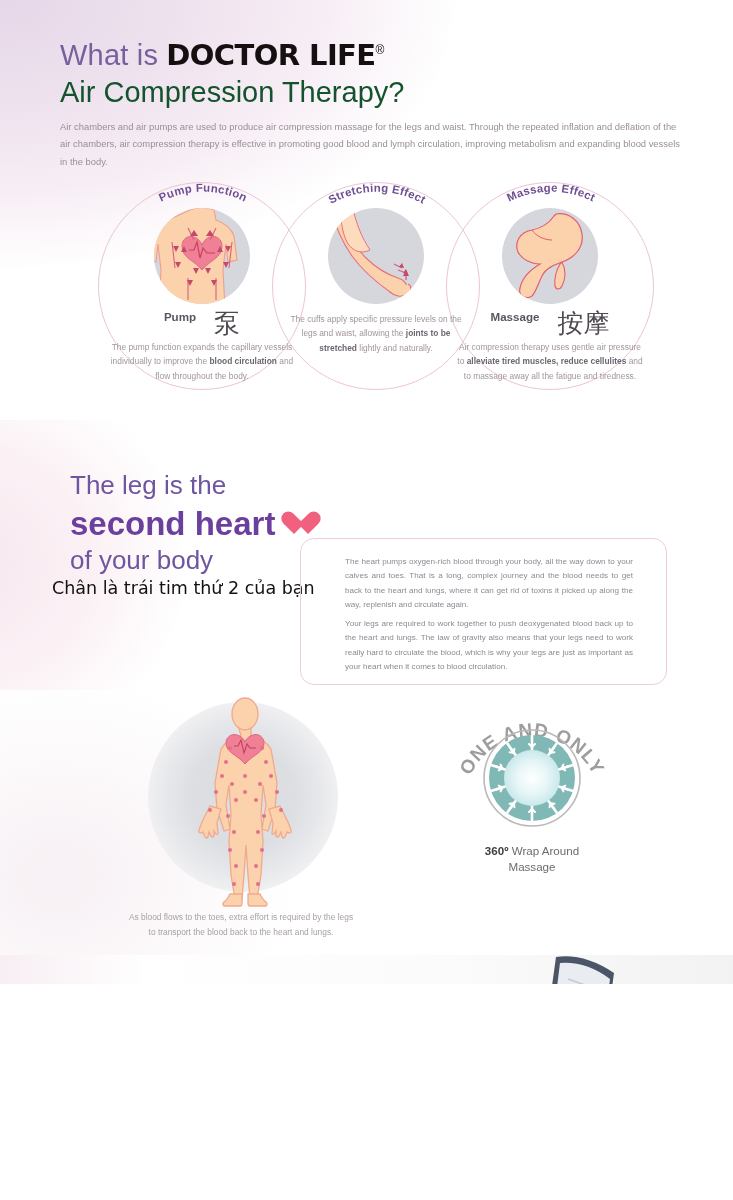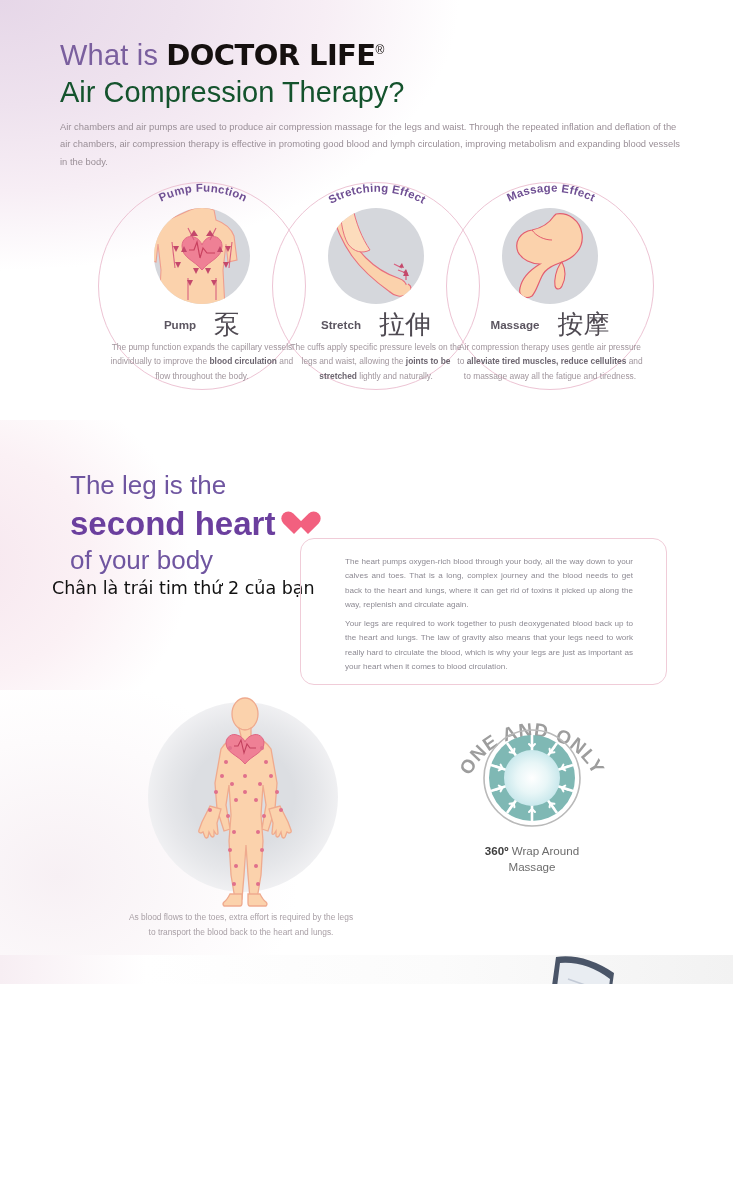--- a/index.html
+++ b/index.html
@@ -64,21 +64,21 @@
   .arc-label svg{overflow:visible;}
   .arc-label text{
     font-size:11.4px;fill:#6f4f93;font-weight:bold;letter-spacing:.3px;
     font-family:"Liberation Sans",sans-serif;
   }
 
   .blk{position:absolute;width:230px;text-align:center;}
   .b1{left:87px;top:130px;}
   .b2{left:261px;top:130px;}
   .b3{left:435px;top:130px;}
-  .blk .namerow{display:flex;align-items:center;justify-content:center;gap:18px;height:28px;}
+  .blk .namerow{display:flex;justify-content:center;gap:18px;height:28px;}
   .blk .name-en{font-size:11.6px;font-weight:bold;color:#5b5560;}
   .blk .name-cn{
     font-size:26px;color:#4f4a52;line-height:1;
     font-family:"DejaVu Sans","Liberation Sans",sans-serif;
   }
   .blk .desc{
     font-size:8.4px;line-height:1.72;color:#a0959c;margin-top:2px;padding:0 22px;
   }
   .blk .desc b{color:#6d6670;font-weight:bold;}
 
@@ -252,24 +252,20 @@
 
     <div class="blk b1">
       <div class="namerow">
         <span class="name-en">Pump</span>
         <span class="name-cn">泵</span>
       </div>
       <div class="desc"><span>The pump function expands the capillary vessels individually to improve the </span><b>blood circulation</b><span> and flow throughout the body.</span></div>
     </div>
 
     <div class="blk b2">
-      <div class="namerow">
-        <span class="name-en">Stretch</span>
-        <span class="name-cn">拉伸</span>
-      </div>
       <div class="desc"><span>The cuffs apply specific pressure levels on the legs and waist, allowing the </span><b>joints to be stretched</b><span> lightly and naturally.</span></div>
     </div>
 
     <div class="blk b3">
       <div class="namerow">
         <span class="name-en">Massage</span>
         <span class="name-cn">按摩</span>
       </div>
       <div class="desc"><span>Air compression therapy uses gentle air pressure to </span><b>alleviate tired muscles, reduce cellulites</b><span> and to massage away all the fatigue and tiredness.</span></div>
     </div>

